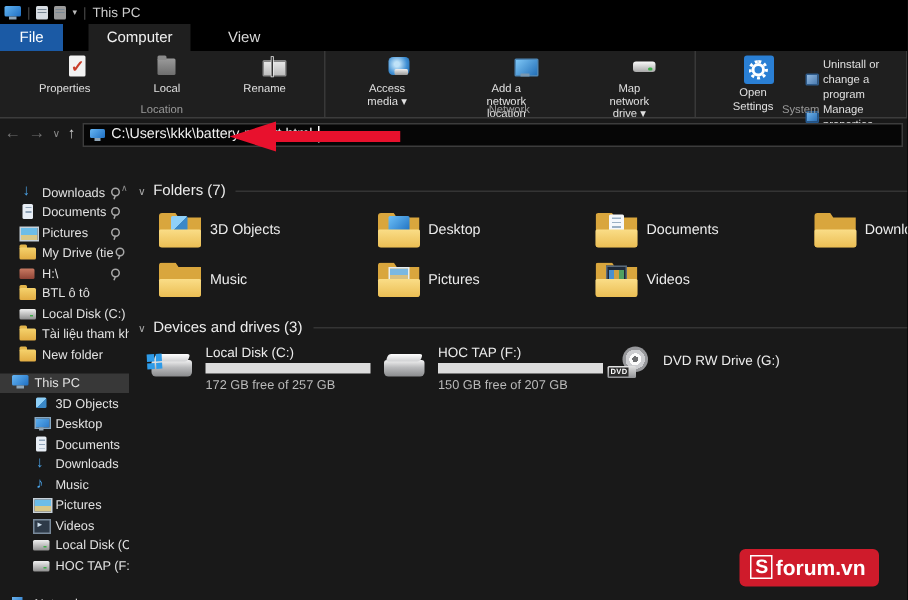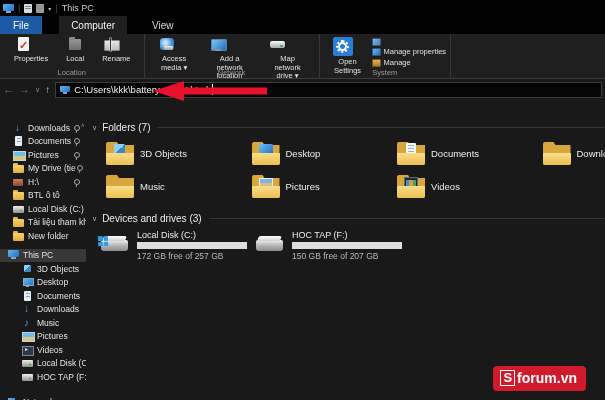--- a/index.html
+++ b/index.html
@@ -26,22 +26,22 @@
   .tab{display:flex;align-items:center;padding:0 12px;cursor:default;}
   .tab-file{background:#1b5aa5;color:#fff;padding:0 13px;}
   .tab-computer{background:#1f1f1f;color:#f0f0f0;margin-left:17px;}
   .tab-view{color:#d8d8d8;margin-left:13px;}
 
   
   .ribbon{position:absolute;left:0;top:34px;width:100%;height:45px;background:#1f1f1f;
           border-bottom:1px solid #3c3c3c;display:flex;}
   .rgroup{position:relative;display:flex;align-items:flex-start;padding:2px 3px 10px 3px;border-right:1px solid #383838;}
   .rgroup-label{position:absolute;left:0;right:0;bottom:1px;text-align:center;font-size:7.5px;color:#9a9a9a;}
-  .rbtn{display:flex;flex-direction:column;align-items:flex-start;justify-content:flex-start;
-        padding:1px 2px;margin:0 7px;font-size:7.5px;line-height:1.15;text-align:center;color:#e0e0e0;width:auto;}
+  .rbtn{display:flex;flex-direction:column;align-items:flex-end;justify-content:flex-start;
+        padding:1px 2px;margin:0 19px;font-size:7.5px;line-height:1.15;text-align:center;color:#e0e0e0;width:auto;}
   .rbtn .lbl{margin-top:1px;white-space:pre-line;}
   .ricon{width:18px;height:16px;position:relative;flex:none;margin-bottom:1px;}
 
   .i-props::before{content:"";position:absolute;left:4px;top:0;width:11px;height:14px;background:#f2f2f2;border-radius:1px;}
   .i-props::after{content:"✓";position:absolute;left:5px;top:2px;font-size:11px;font-weight:bold;color:#c83c28;}
   .i-open::before{content:"";position:absolute;left:3px;top:2px;width:12px;height:11px;background:linear-gradient(180deg,#9a9a9a,#6e6e6e);border-radius:1px;}
   .i-open::after{content:"";position:absolute;left:3px;top:0;width:6px;height:3px;background:#8a8a8a;border-radius:1px 1px 0 0;}
   .i-rename::before{content:"";position:absolute;left:2px;top:3px;width:14px;height:9px;background:linear-gradient(180deg,#e8e8e8,#bdbdbd);border:1px solid #888;border-radius:1px;}
   .i-rename::after{content:"";position:absolute;left:8px;top:1px;width:1px;height:13px;background:#333;box-shadow:0 0 0 0.5px #eee;}
   .i-media::before{content:"";position:absolute;left:2px;top:1px;width:14px;height:12px;border-radius:3px;background:radial-gradient(circle at 40% 40%,#bfe2f8 15%,#3f8fd4 60%,#1c5d9c);}
@@ -231,20 +231,21 @@
     <div class="rgroup" style="padding-left:4px;padding-right:4px;">
       <div class="rbtn" style="width:34px;">
         <span class="ricon i-settings">
             <span class="gear"></span>
           </span>
         <span class="lbl">Open Settings</span>
       </div>
       <div class="sys-stack">
         <div class="srow">
           <span class="sico sico-uninstall"></span>
+          <span>Uninstall or change a program</span>
         </div>
         <div class="srow">
           <span class="sico sico-sysprops"></span>
           <span>Manage properties</span>
         </div>
         <div class="srow">
           <span class="sico sico-manage"></span>
           <span>Manage</span>
         </div>
       </div>
@@ -451,20 +452,30 @@
           </span>
         </div>
         <div class="dtile">
           <span class="bdrive"></span>
           <span class="dmeta">
             <span class="dname">HOC TAP (F:)</span>
             <span class="dbar"><span class="dfill" style="width: 33%;"></span></span>
             <span class="dinfo">150 GB free of 207 GB</span>
           </span>
         </div>
+        <div class="dtile">
+          <span class="bdvd">
+            <span class="disc"></span>
+            <span class="tray"></span>
+            <span class="badge">DVD</span>
+          </span>
+          <span class="dmeta" style="justify-content:flex-start;padding-top:6px;">
+            <span class="dname">DVD RW Drive (G:)</span>
+          </span>
+        </div>
       </div>
     </div>
   </div>
 
   <svg class="arrow" viewBox="0 0 114 22">
     <polygon points="0,11 31,1 31,7.4 114,7.4 114,14.6 31,14.6 31,21" fill="#e8112d"></polygon>
   </svg>
 
   <div class="wm">
     <span class="sbox">S</span>

